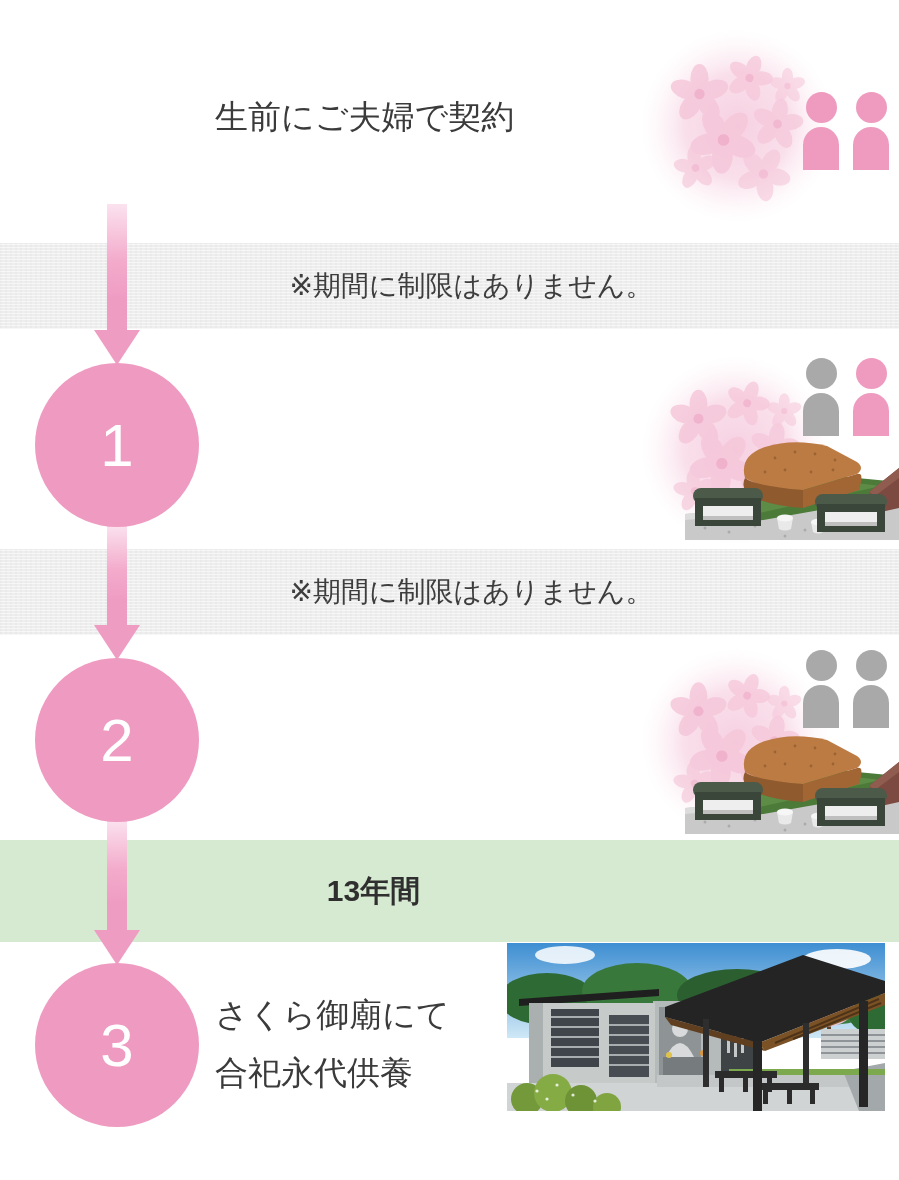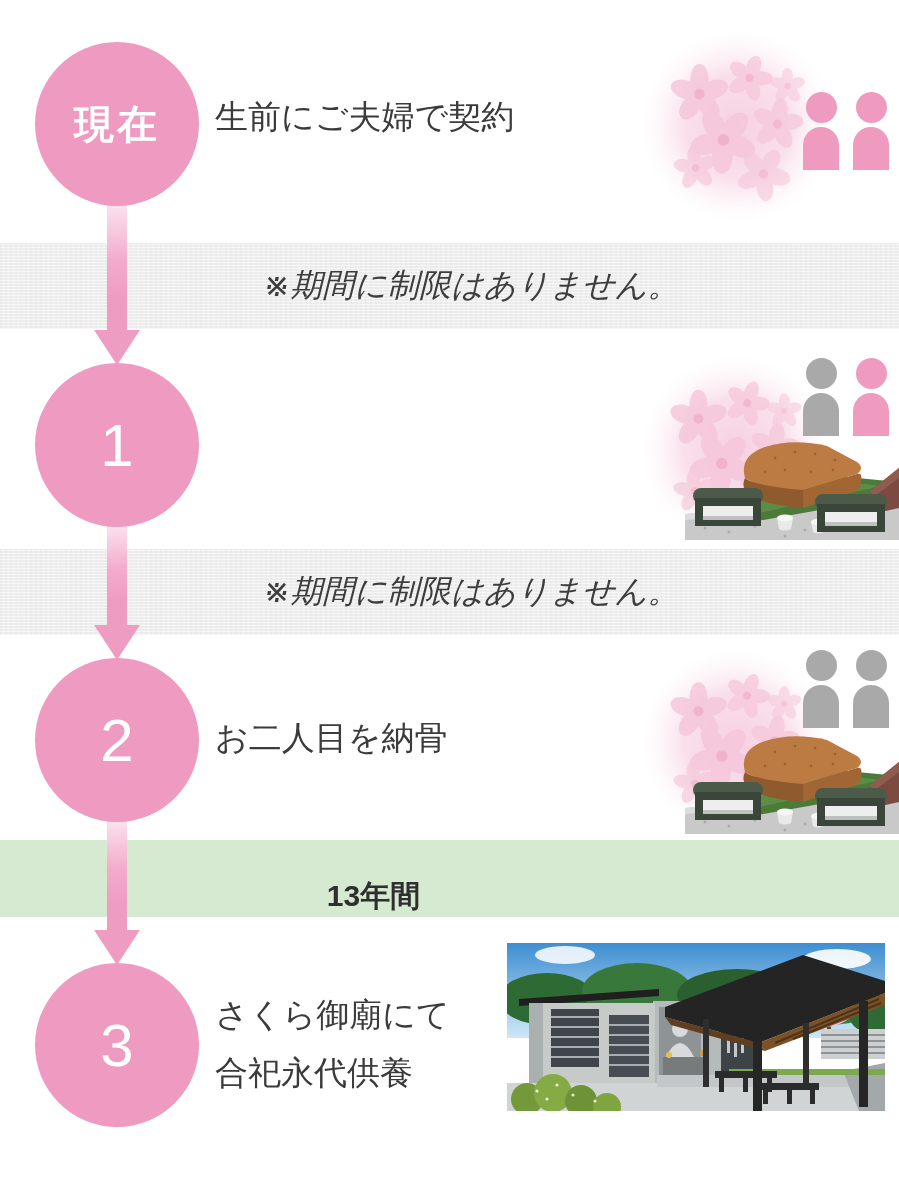--- a/index.html
+++ b/index.html
@@ -13,22 +13,22 @@
 
   
   .band { position:absolute; left:0; right:0; display:flex; align-items:center; justify-content:center; z-index:1; }
   .band.note {
     height:86px;
     background-color:var(--note-bg,#eeeeef);
     background-image:
       repeating-linear-gradient(0deg, rgba(255,255,255,.55) 0 1px, transparent 1px 3px),
       repeating-linear-gradient(90deg, rgba(0,0,0,.02) 0 2px, transparent 2px 5px);
   }
-  .band.duration { height:77px; background:var(--duration-bg,#d5ead1);align-items:flex-end; }
-  .note-text { font-size:32px; color:var(--note-text,#3d3d3d); transform:translateX(22px); white-space:nowrap;font-style:italic; }
+  .band.duration { height:102px; background:var(--duration-bg,#d5ead1); }
+  .note-text { font-size:28px; color:var(--note-text,#3d3d3d); transform:translateX(22px); white-space:nowrap; }
   .duration-text { font-size:30px; font-weight:bold; color:#2f2f2f; transform:translateX(-76px); white-space:nowrap; }
 
   
   .arrow-bar {
     position:absolute; left:107px; width:20px; z-index:2;
     background:linear-gradient(to bottom, #fbe2ef 0%, #f3abcb 45%, var(--arrow,#ef9cc3) 75%, var(--arrow,#ef9cc3) 100%);
   }
   .arrow-head {
     position:absolute; left:94px; width:0; height:0; z-index:2;
     border-left:23px solid transparent; border-right:23px solid transparent;
@@ -266,35 +266,31 @@
       <use href="#sym-sakura"></use>
     </svg>
 
   <div class="arrow-bar" style="top:204px;height:126px"></div>
   <div class="arrow-head" style="top:330px"></div>
   <div class="arrow-bar" style="top:525px;height:100px"></div>
   <div class="arrow-head" style="top:625px"></div>
   <div class="arrow-bar" style="top:820px;height:110px"></div>
   <div class="arrow-head" style="top:930px"></div>
 
-  <div class="circle" style="top:42px">
-    <span class="badge-now">現在</span>
-  </div>
   <div class="circle" style="top:363px">
     <span class="badge-num">1</span>
   </div>
   <div class="circle" style="top:658px">
     <span class="badge-num">2</span>
   </div>
   <div class="circle" style="top:963px">
     <span class="badge-num">3</span>
   </div>
 
   <div class="title" style="top:98px">生前にご夫婦で契約</div>
-  <div class="title" style="top:719px">お二人目を納骨</div>
   <div class="title" style="top:1054px">合祀永代供養</div>
   <div class="title" style="top:996px">さくら御廟にて</div>
 
   <div class="persons" style="left:803px;top:92px">
       <div class="person" style="--c: #ee9bbf;">
         <div class="head"></div>
         <div class="body"></div>
       </div>
       <div class="person" style="--c: #ee9bbf;">
         <div class="head"></div>

